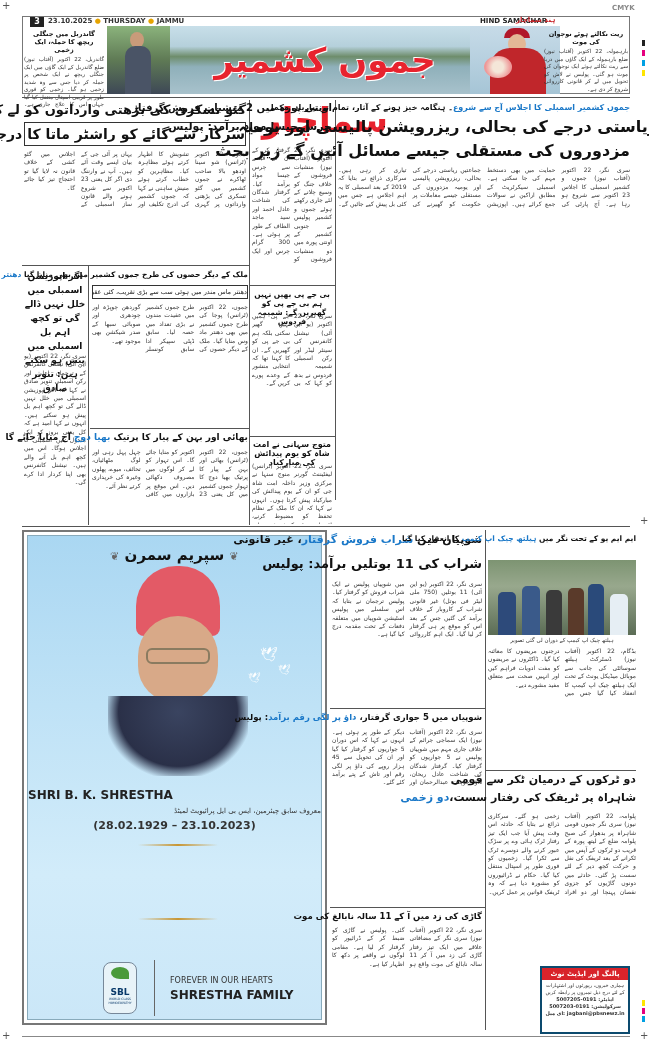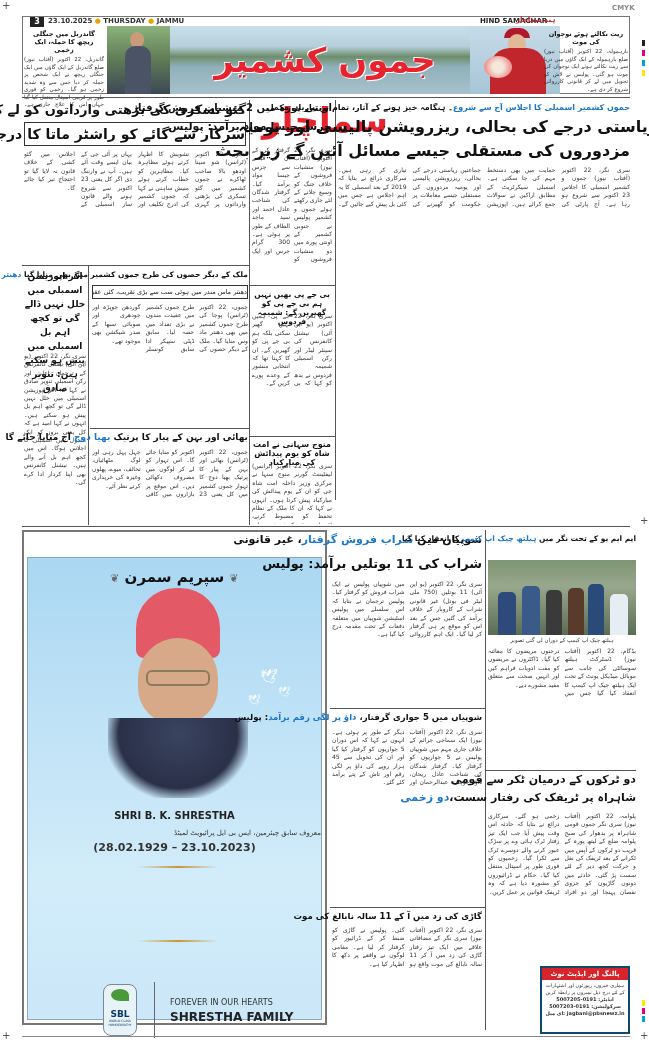--- a/index.html
+++ b/index.html
@@ -38,29 +38,29 @@
   #right-brief { left: 542px; top: 28px; width: 88px; height: 66px; padding: 2px; }
   #right-brief .headline { font-size: 6.5px; font-weight: bold; text-align: center; color: #111; direction: rtl; margin-bottom: 2px; }
   #hind-samachar { left: 480px; top: 17px; font-size: 7px; font-weight: bold; color: #222; }
   #hind-logo { left: 516px; top: 16px; font-size: 7px; color: #c62026; font-weight: bold; direction: rtl; text-align: right; }
 
   .big-head { font-weight: bold; color: #111; direction: rtl; text-align: center; white-space: nowrap; }
 
   
   #obit { left: 22px; top: 530px; width: 305px; height: 495px; border: 2px solid #777; padding: 3px; }
   #obit-inner { position: absolute; left: 3px; top: 3px; right: 3px; bottom: 3px;
-    background: linear-gradient(180deg, #aad7f2 0%, #bfe2f6 35%, #d2ecfa 70%, #cbe7f8 100%); border: 1px solid #8ab; margin-top: 22px; }
+    background: linear-gradient(180deg, #aad7f2 0%, #bfe2f6 35%, #d2ecfa 70%, #cbe7f8 100%); border: 1px solid #8ab; }
   #obit-title { position:absolute; left:0; right:0; top:10px; text-align:center; font-size:15px; font-weight:bold; color:#111; direction:rtl; }
   #obit-title .orn { color:#666; font-size:11px; }
   #portrait { position:absolute; left:80px; top:30px; width:140px; height:210px; }
   #turban { position:absolute; left:28px; top:0; width:84px; height:70px; background:#e35a66; border-radius:40px 40px 8px 8px; }
   #face { position:absolute; left:30px; top:50px; width:80px; height:86px; background:#d8a988; border-radius:40px 40px 36px 36px; }
   #glasses { position:absolute; left:38px; top:82px; width:64px; height:16px; border:2px solid #8a7b60; border-radius:6px; }
   #coat { position:absolute; left:0; top:130px; width:140px; height:80px; background:radial-gradient(ellipse at 50% 20%, #3a4460 0%, #2a3048 60%, rgba(160,200,230,0) 75%); }
-  #obit-name { position:absolute; left:0; right:0; top:252px; text-align:center; font-size:10px; font-weight:bold; color:#222; }
+  #obit-name { position:absolute; left:0; right:0; top:252px; text-align:left; font-size:12px; font-weight:bold; color:#222; }
   #obit-role { position:absolute; left:0; right:0; top:271px; text-align:right; font-size:7px; color:#333; direction:rtl; }
   #obit-dates { position:absolute; left:0; right:0; top:283px; text-align:center; font-size:11px; font-weight:bold; color:#333; }
   .divider-gold { position:absolute; left:110px; width:80px; height:2px; background:linear-gradient(90deg, rgba(200,150,50,0), #c89634, rgba(200,150,50,0)); }
   #obit-message { position:absolute; left:20px; right:20px; top:320px; text-align:center; font-size:7px; line-height:13px; color:#222; direction:rtl; }
   #obit-footer { position:absolute; left:0; right:0; top:420px; height:60px; }
   #sbl-logo { position:absolute; left:75px; top:6px; width:34px; height:52px; background:#e8f3f8; border:1px solid #789; border-radius:8px; text-align:center; }
   #sbl-logo .leaf { display:block; margin:4px auto 0; width:18px; height:12px; background:#4a9a3a; border-radius:50% 50% 0 50%; }
   #sbl-logo .sbl { display:block; font-size:9px; font-weight:bold; color:#0a3a6a; margin-top:8px; }
   #sbl-logo .sub { display:block; font-size:3px; color:#0a3a6a; }
   #footer-sep { position:absolute; left:126px; top:4px; width:1px; height:56px; background:#666; }

